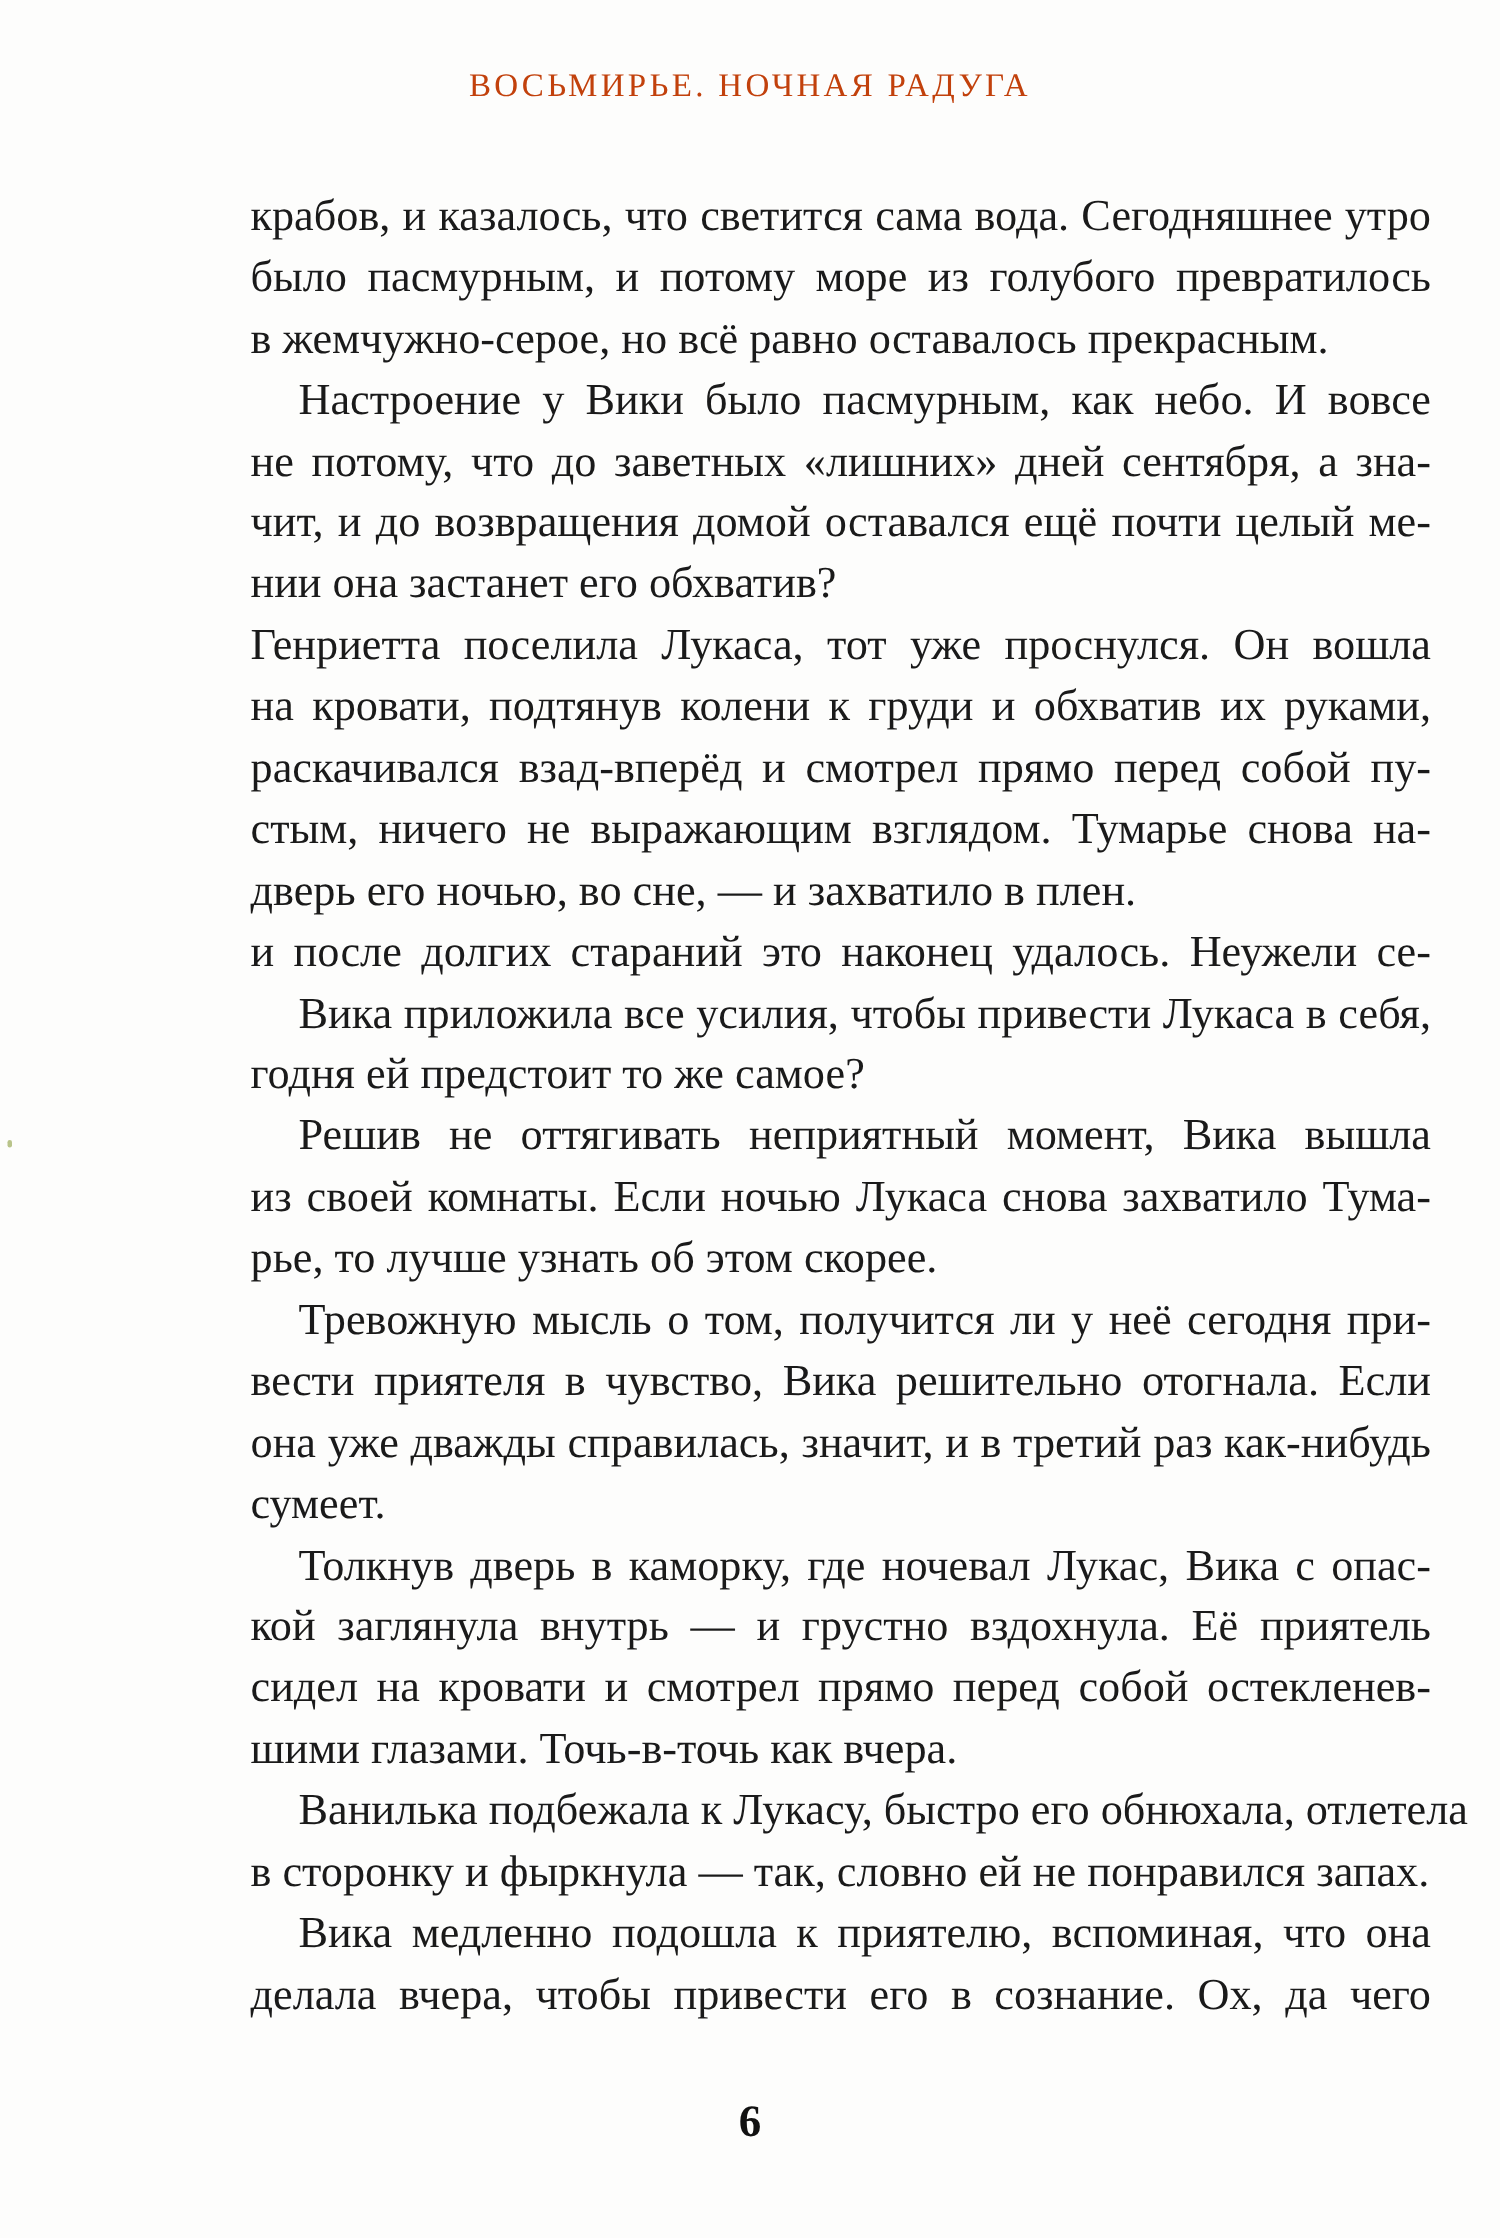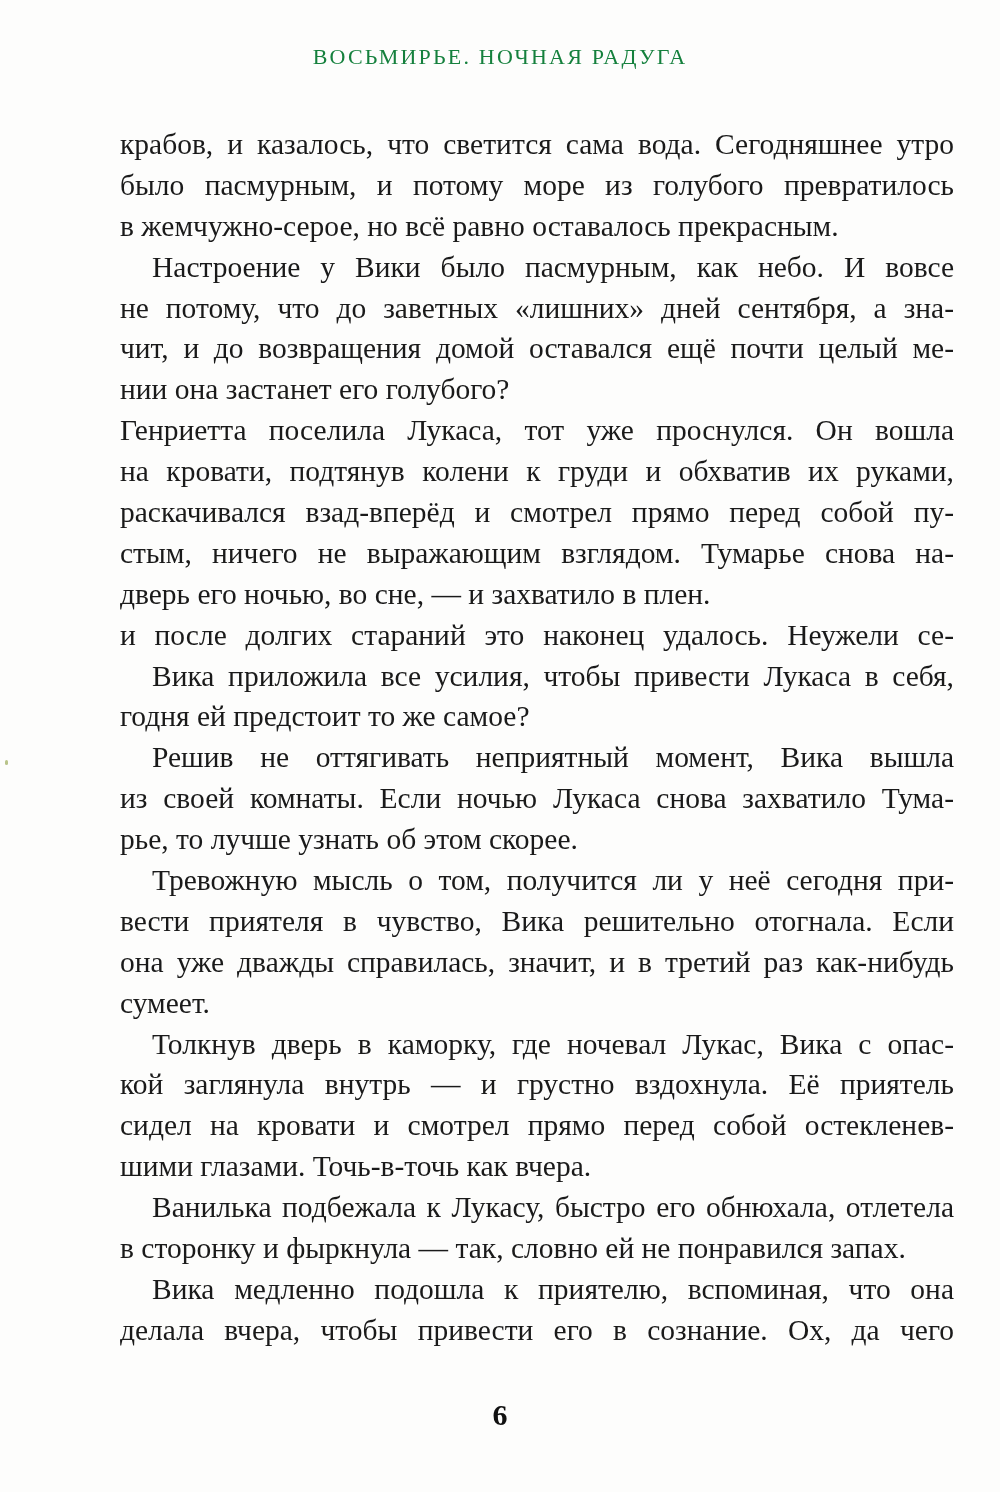--- a/index.html
+++ b/index.html
@@ -16,36 +16,37 @@
       color: #1a1a1a;
     }
     .running-head {
       position: absolute;
       top: 44px;
       left: 0;
       width: 1000px;
       text-align: center;
       font-size: 22px;
       letter-spacing: 2.2px;
-      color: #15803d;
+      color: #c2410c;
     }
     .body-text {
       position: absolute;
       top: 124px;
       left: 120px;
       width: 834px;
     }
     .line {
       height: 40.9px;
       line-height: 40.9px;
       font-size: 29.5px;
       white-space: nowrap;
       text-align: justify;
       text-align-last: justify;
       display: block;
+      margin-left: 47px;
     }
     .line.last {
       text-align-last: left;
     }
     .line.indent {
       padding-left: 32px;
       font-family: Liberation Serif, serif;
     }
     .page-number {
       position: absolute;
@@ -79,21 +80,21 @@
   <p style="margin:0">
     <span class="line">крабов, и казалось, что светится сама вода. Сегодняшнее утро</span>
     <span class="line">было пасмурным, и потому море из голубого превратилось</span>
     <span class="line last">в жемчужно-серое, но всё равно оставалось прекрасным.</span>
   </p>
 
   <p style="margin:0">
     <span class="line indent">Настроение у Вики было пасмурным, как небо. И вовсе</span>
     <span class="line">не потому, что до заветных «лишних» дней сентября, а зна-</span>
     <span class="line">чит, и до возвращения домой оставался ещё почти целый ме-</span>
-    <span class="line last">нии она застанет его голубого?</span>
+    <span class="line last">нии она застанет его обхватив?</span>
   </p>
 
   <p style="margin:0">
     <span class="line">Генриетта поселила Лукаса, тот уже проснулся. Он вошла</span>
     <span class="line">на кровати, подтянув колени к груди и обхватив их руками,</span>
     <span class="line">раскачивался взад-вперёд и смотрел прямо перед собой пу-</span>
     <span class="line">стым, ничего не выражающим взглядом. Тумарье снова на-</span>
     <span class="line last">дверь его ночью, во сне, — и захватило в плен.</span>
   </p>
 

